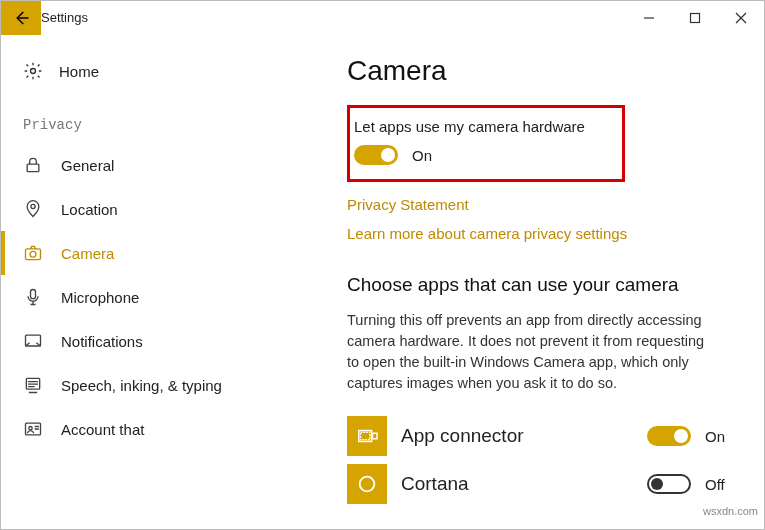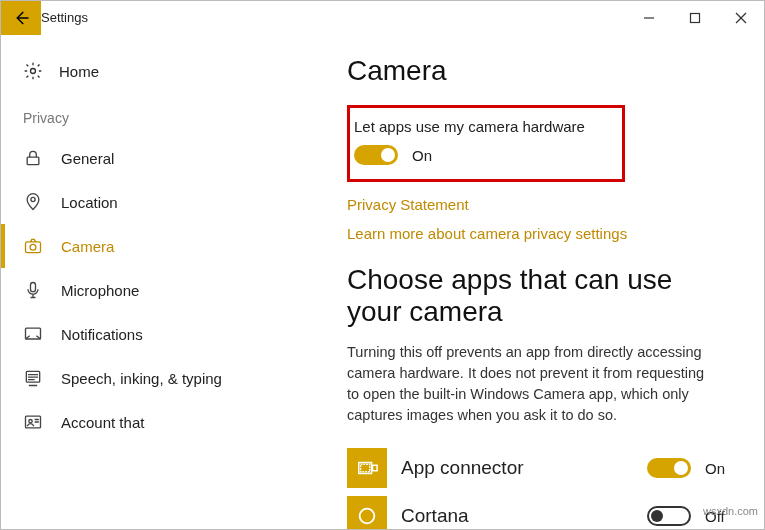--- a/index.html
+++ b/index.html
@@ -12,40 +12,40 @@
 .win-btn { width:46px; height:34px; display:flex; align-items:center; justify-content:center; }
 .win-btn svg { width:12px; height:12px; }
 .content { display:flex; height:calc(100% - 34px); }
 .sidebar { width:308px; padding:20px 0 0 14px; display:flex; flex-direction:column; overflow:hidden;}
 .home-row { display:flex; align-items:center; gap:16px; padding:6px 8px; margin-bottom:14px;}
 .home-row .icon { width:20px; height:20px; color:#333; }
 .home-row .label { font-size:15px; color:#222; }
 .searchbox { display:flex; align-items:center; border:1px solid #888; height:36px; padding:0 10px; width:278px; margin-bottom:24px; }
 .searchbox input { border:none; outline:none; flex:1; font-size:14px; color:#333; background:transparent;}
 .searchbox input::placeholder { color:#666; }
-.section-header { color:#777; font-size:14px; margin:9px 0 10px 8px; }
+.section-header { color:#777; font-size:14px; margin:16px 0 10px 8px;font-family:Liberation Mono, monospace; }
 .nav-list { display:flex; flex-direction:column; }
 .nav-item { display:flex; align-items:center; gap:18px; height:44px; padding:0 8px; position:relative; }
 .nav-item .icon { width:20px; height:20px; color:#444; display:flex; align-items:center; justify-content:center;}
 .nav-item .label { font-size:15px; color:#222; }
 .nav-item.active .icon, .nav-item.active .label { color:#c08a00; }
 .nav-item.active::before { content:""; position:absolute; left:-14px; top:0; bottom:0; width:4px; background:#d6a400; }
 .main { flex:1; padding:20px 30px 0 38px; overflow:hidden;}
 .page-title { font-size:28px; font-weight:400; margin-bottom:18px; color:#111; }
 .highlight-box { border:3px solid #d20000; padding:10px 14px 14px 4px; width:278px; margin-bottom:14px;}
 .setting-label { font-size:15px; color:#222; margin-bottom:10px;}
 .toggle-row { display:flex; align-items:center; gap:14px;}
 .toggle { width:44px; height:20px; border-radius:10px; position:relative; }
 .toggle.on { background:#d6a400; }
 .toggle.on::after { content:""; position:absolute; right:3px; top:3px; width:14px; height:14px; border-radius:50%; background:#fff;}
 .toggle.off { background:#fff; border:2px solid #333; }
 .toggle.off::after { content:""; position:absolute; left:2px; top:2px; width:12px; height:12px; border-radius:50%; background:#333;}
 .toggle-state { font-size:15px; color:#222;}
 .link { color:#c08a00; font-size:15px; margin-bottom:12px; display:block;}
-.subheading { font-size:28px; font-weight:400; margin:22px 0 14px 0; color:#111;}
+.subheading { font-size:19px; font-weight:400; margin:32px 0 14px 0; color:#111;}
 .desc { font-size:14.5px; color:#333; line-height:1.45; width:360px; margin-bottom:18px;}
 .app-row { display:flex; align-items:center; height:48px; gap:14px; width:390px;}
 .app-icon { width:40px; height:40px; background:#d6a400; display:flex; align-items:center; justify-content:center; color:#fff;}
 .app-icon svg { width:22px; height:22px; }
 .app-name { font-size:19px; color:#222; flex:1;}
 .app-row .toggle-state { width:32px; }
 .watermark { position:absolute; right:6px; bottom:12px; font-size:11px; color:#888;}
 </style>
 </head>
 <body>

